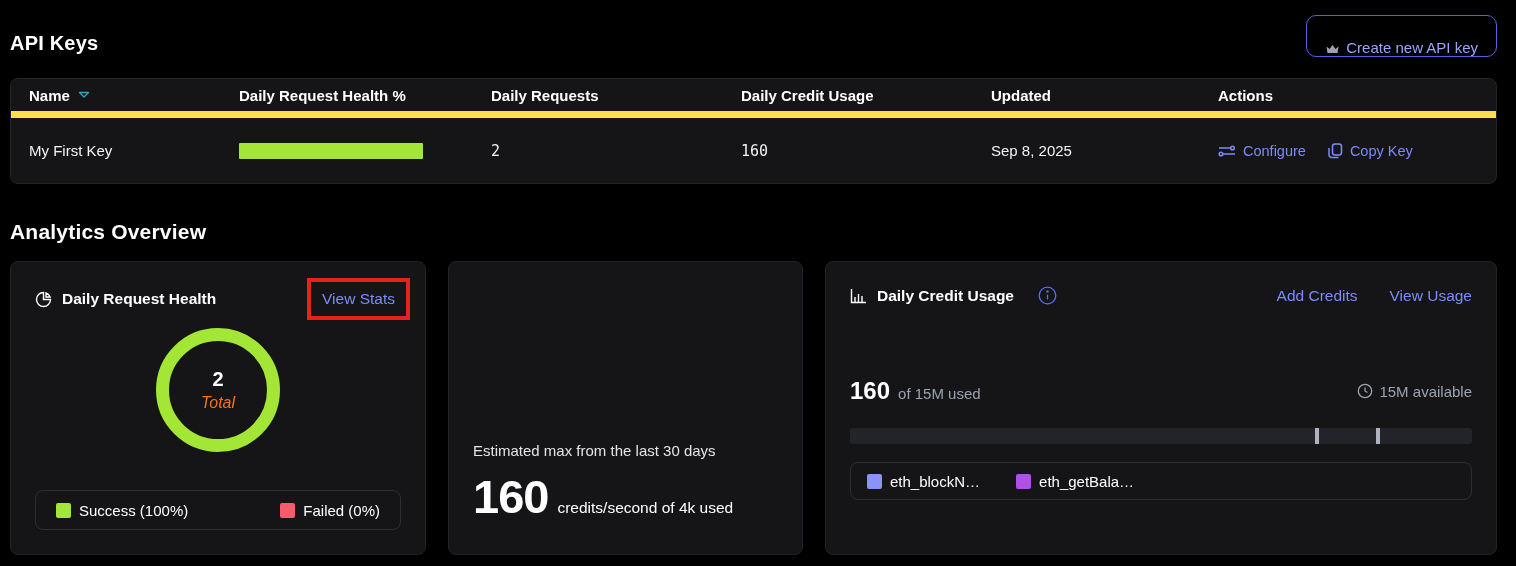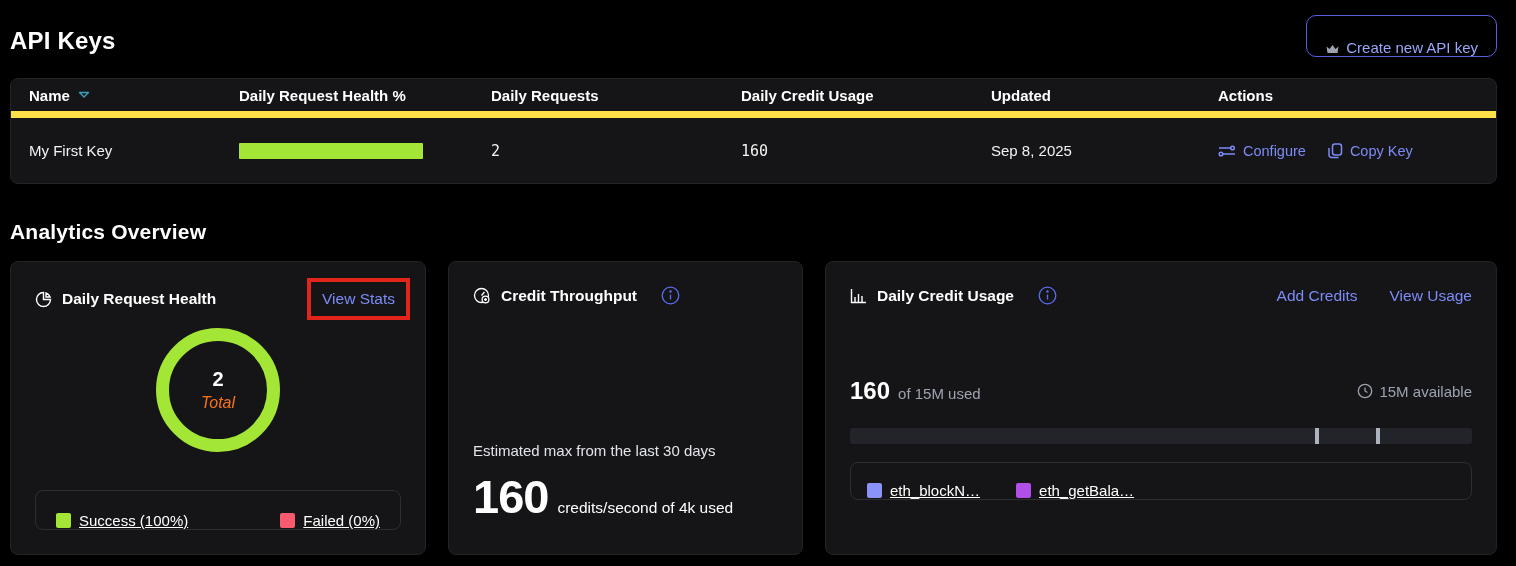--- a/index.html
+++ b/index.html
@@ -6,21 +6,21 @@
   html,body { background:#000; }
   body {
     width:1516px; height:566px; overflow:hidden;
     font-family:"Liberation Sans", sans-serif;
     color:#fff; position:relative;
   }
   .page { padding:0 19px 0 10px; }
 
   
   .topbar { display:flex; align-items:flex-end; justify-content:space-between; padding-top:15px; height:57px; }
-  .page-title { font-size:24px; font-weight:700; letter-spacing:.2px; padding-bottom:2px; }
+  .page-title { font-size:20px; font-weight:700; letter-spacing:.2px; padding-bottom:2px; }
   .create-btn {
     display:flex; align-items:flex-end; gap:6px;
     border:1px solid #575ee0; border-radius:10px;
     background:transparent; color:#9aa6fa;
     font-family:"Liberation Sans", sans-serif;
     font-size:15px; padding:0 18px; height:42px; cursor:pointer;margin-top:12px;
   }
 
   
   .keys-table {
@@ -68,21 +68,21 @@
   .donut {
     width:124px; height:124px; border-radius:50%;
     border:13px solid #a3e635;
     display:flex; flex-direction:column; align-items:center; justify-content:center; gap:3px;
   }
   .donut-value { font-size:20px; font-weight:700; }
   .donut-label { font-size:16px; color:#f97316;font-style:italic; }
 
   .legend-box {
     margin-top:auto; border:1px solid #2d2e31; border-radius:8px;
-    height:40px; display:flex; align-items:flex-end; padding:0 20px;text-decoration:underline;
+    height:40px; display:flex; align-items:center; padding:0 20px;
   }
   .legend-box.spread { justify-content:space-between; }
   .legend-box.leftgap { gap:36px; justify-content:flex-start; padding:0 16px; height:38px; }
   .legend-item { display:flex; align-items:center; gap:8px; font-size:15px; color:#fff; }
   .swatch { width:15px; height:15px; border-radius:2px; flex:0 0 auto; }
 
   
   .throughput-bottom { margin-top:auto; padding-bottom:6px; }
   .estimate-label { font-size:15px; color:#e2e4e9; }
   .big-row { display:flex; align-items:baseline; gap:9px; margin-top:10px; }
@@ -202,42 +202,20 @@
           <span>Success (100%)</span>
         </div>
         <div class="legend-item">
           <span class="swatch" style="background: rgb(250, 90, 110);"></span>
           <span>Failed (0%)</span>
         </div>
       </div>
     </div>
 
     <div class="card card-2">
-      <div class="card-head">
-        <span class="icon">
-          <svg width="18" height="17" viewBox="0 0 18 17">
-              <g stroke="#fff" stroke-width="1.3" fill="none">
-                <circle cx="8.5" cy="8.5" r="7"></circle>
-                <path d="M8.5 8.5 L11.5 5"></path>
-                <circle cx="12.5" cy="12.5" r="3.4" fill="#151518"></circle>
-                <path d="M11 12.5 h3 M12.5 11 v3"></path>
-              </g>
-            </svg>
-        </span>
-        <span class="card-title">Credit Throughput</span>
-        <span class="icon" style="margin-left:14px">
-          <svg width="19" height="19" viewBox="0 0 19 19">
-              <g stroke="#5b6cf0" stroke-width="1.3" fill="none">
-                <circle cx="9.5" cy="9.5" r="8.3"></circle>
-                <line x1="9.5" y1="8.6" x2="9.5" y2="13.5"></line>
-                <circle cx="9.5" cy="5.6" r="0.6" fill="#5b6cf0"></circle>
-              </g>
-            </svg>
-        </span>
-      </div>
       <div class="throughput-bottom">
         <div class="estimate-label">Estimated max from the last 30 days</div>
         <div class="big-row">
           <span class="big-value">160</span>
           <span class="big-unit">credits/second of 4k used</span>
         </div>
       </div>
     </div>
 
     <div class="card card-3">

